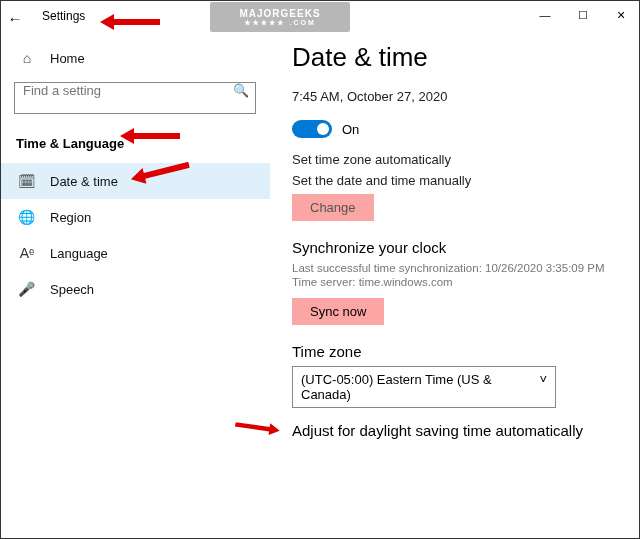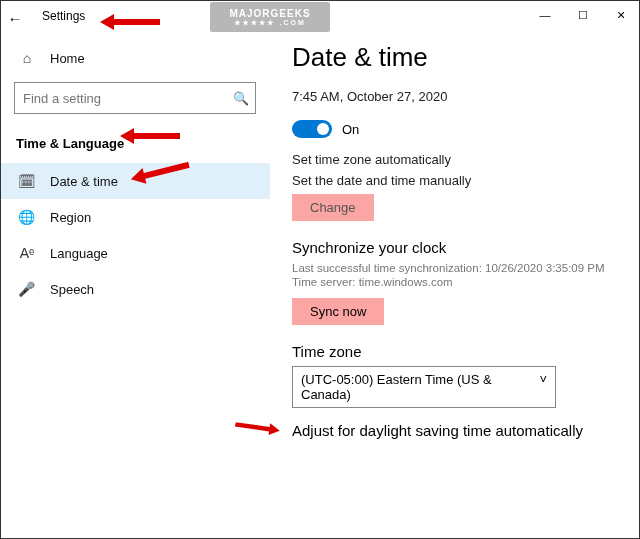--- a/index.html
+++ b/index.html
@@ -9,21 +9,21 @@
   .back { width: 30px; text-align: center; font-size: 15px; color: #000; cursor: pointer; }
   .title { font-size: 12px; color: #000; margin-left: 12px; }
   .wincontrols { position: absolute; right: 0; top: 0; display: flex; }
   .winbtn { width: 38px; height: 30px; display: flex; align-items: center; justify-content: center; font-size: 11px; cursor: pointer; font-family: "Segoe MDL2 Assets", sans-serif; }
 
   .layout { display: flex; height: calc(539px - 32px); }
   .sidebar { width: 270px; padding-top: 8px; }
   .sb-row { display: flex; align-items: center; height: 36px; padding-left: 18px; font-size: 13px; color: #111; cursor: pointer; }
   .sb-row.selected { background: #e0f0fb; }
   .sb-ic { width: 18px; text-align: center; margin-right: 14px; font-size: 14px; color: #333; }
-  .search { margin: 6px 14px 12px 14px; height: 32px; border: 1px solid #888; display: flex; align-items: center; }
+  .search { margin: 6px 14px 12px 14px; height: 32px; border: 1px solid #888; display: flex; align-items: flex-start; }
   .search input { flex: 1; border: none; outline: none; padding: 0 8px; font-size: 13px; background: transparent; }
   .search .mag { width: 28px; text-align: center; color: #555; font-size: 13px; }
   .category { font-weight: 600; font-size: 13px; padding: 10px 0 12px 16px; color: #000; }
 
   .content { flex: 1; padding: 10px 22px 0 22px; overflow: hidden; }
   h1 { font-size: 26px; font-weight: 400; margin-bottom: 16px; }
   h2 { font-size: 18px; font-weight: 400; margin-bottom: 10px; }
   .dt { font-size: 13px; margin-bottom: 16px; color: #222; }
   .lbl { font-size: 13px; margin-bottom: 6px; color: #222; }
   .tg-row { display: flex; align-items: center; margin-bottom: 14px; }
@@ -32,21 +32,21 @@
   .toggle.on .knob { position: absolute; right: 3px; top: 3px; width: 12px; height: 12px; border-radius: 50%; background: #fff; }
   .toggle.off { background: #fff; border: 1.5px solid #333; }
   .toggle.off .knob { position: absolute; left: 2px; top: 1.5px; width: 11px; height: 11px; border-radius: 50%; background: #333; }
   .tg-txt { font-size: 13px; }
   .btn { display: inline-block; padding: 6px 18px; background: #fca5a5; font-size: 13px; color: #555; cursor: pointer; margin-bottom: 18px; }
   .btn.enabled { color: #000; }
   .section { font-size: 15px; font-weight: 400; margin-bottom: 6px; }
   .sub { font-size: 11.5px; color: #777; margin-bottom: 2px; }
   .dd { border: 1px solid #888; padding: 5px 8px; font-size: 13px; width: 264px; margin-bottom: 14px; display: flex; justify-content: space-between; cursor: pointer; }
 
-  .watermark { position: absolute; top: 2px; left: 210px; width: 120px; height: 30px; background: #888; opacity: .6; border-radius: 2px; display: flex; flex-direction: column; align-items: center; justify-content: center; font-size: 10px; font-weight: 700; color: #fff; letter-spacing: 1px; }
+  .watermark { position: absolute; top: 2px; left: 210px; width: 140px; height: 30px; background: #888; opacity: .6; border-radius: 2px; display: flex; flex-direction: column; align-items: center; justify-content: center; font-size: 10px; font-weight: 700; color: #fff; letter-spacing: 1px; }
   .watermark .stars { font-size: 7px; letter-spacing: 2px; }
 
   .arrow { position: absolute; pointer-events: none; }
   #a1 { top: 12px; left: 100px; width: 60px; }
   #a2 { top: 126px; left: 120px; width: 60px; }
   #a3 { top: 162px; left: 130px; width: 60px; transform: rotate(-14deg); }
   #a4 { top: 420px; left: 235px; width: 45px; transform: rotate(8deg); }
   .border { position:absolute; inset:0; border:1.5px solid #333; pointer-events:none; }
 </style>
 </head>

